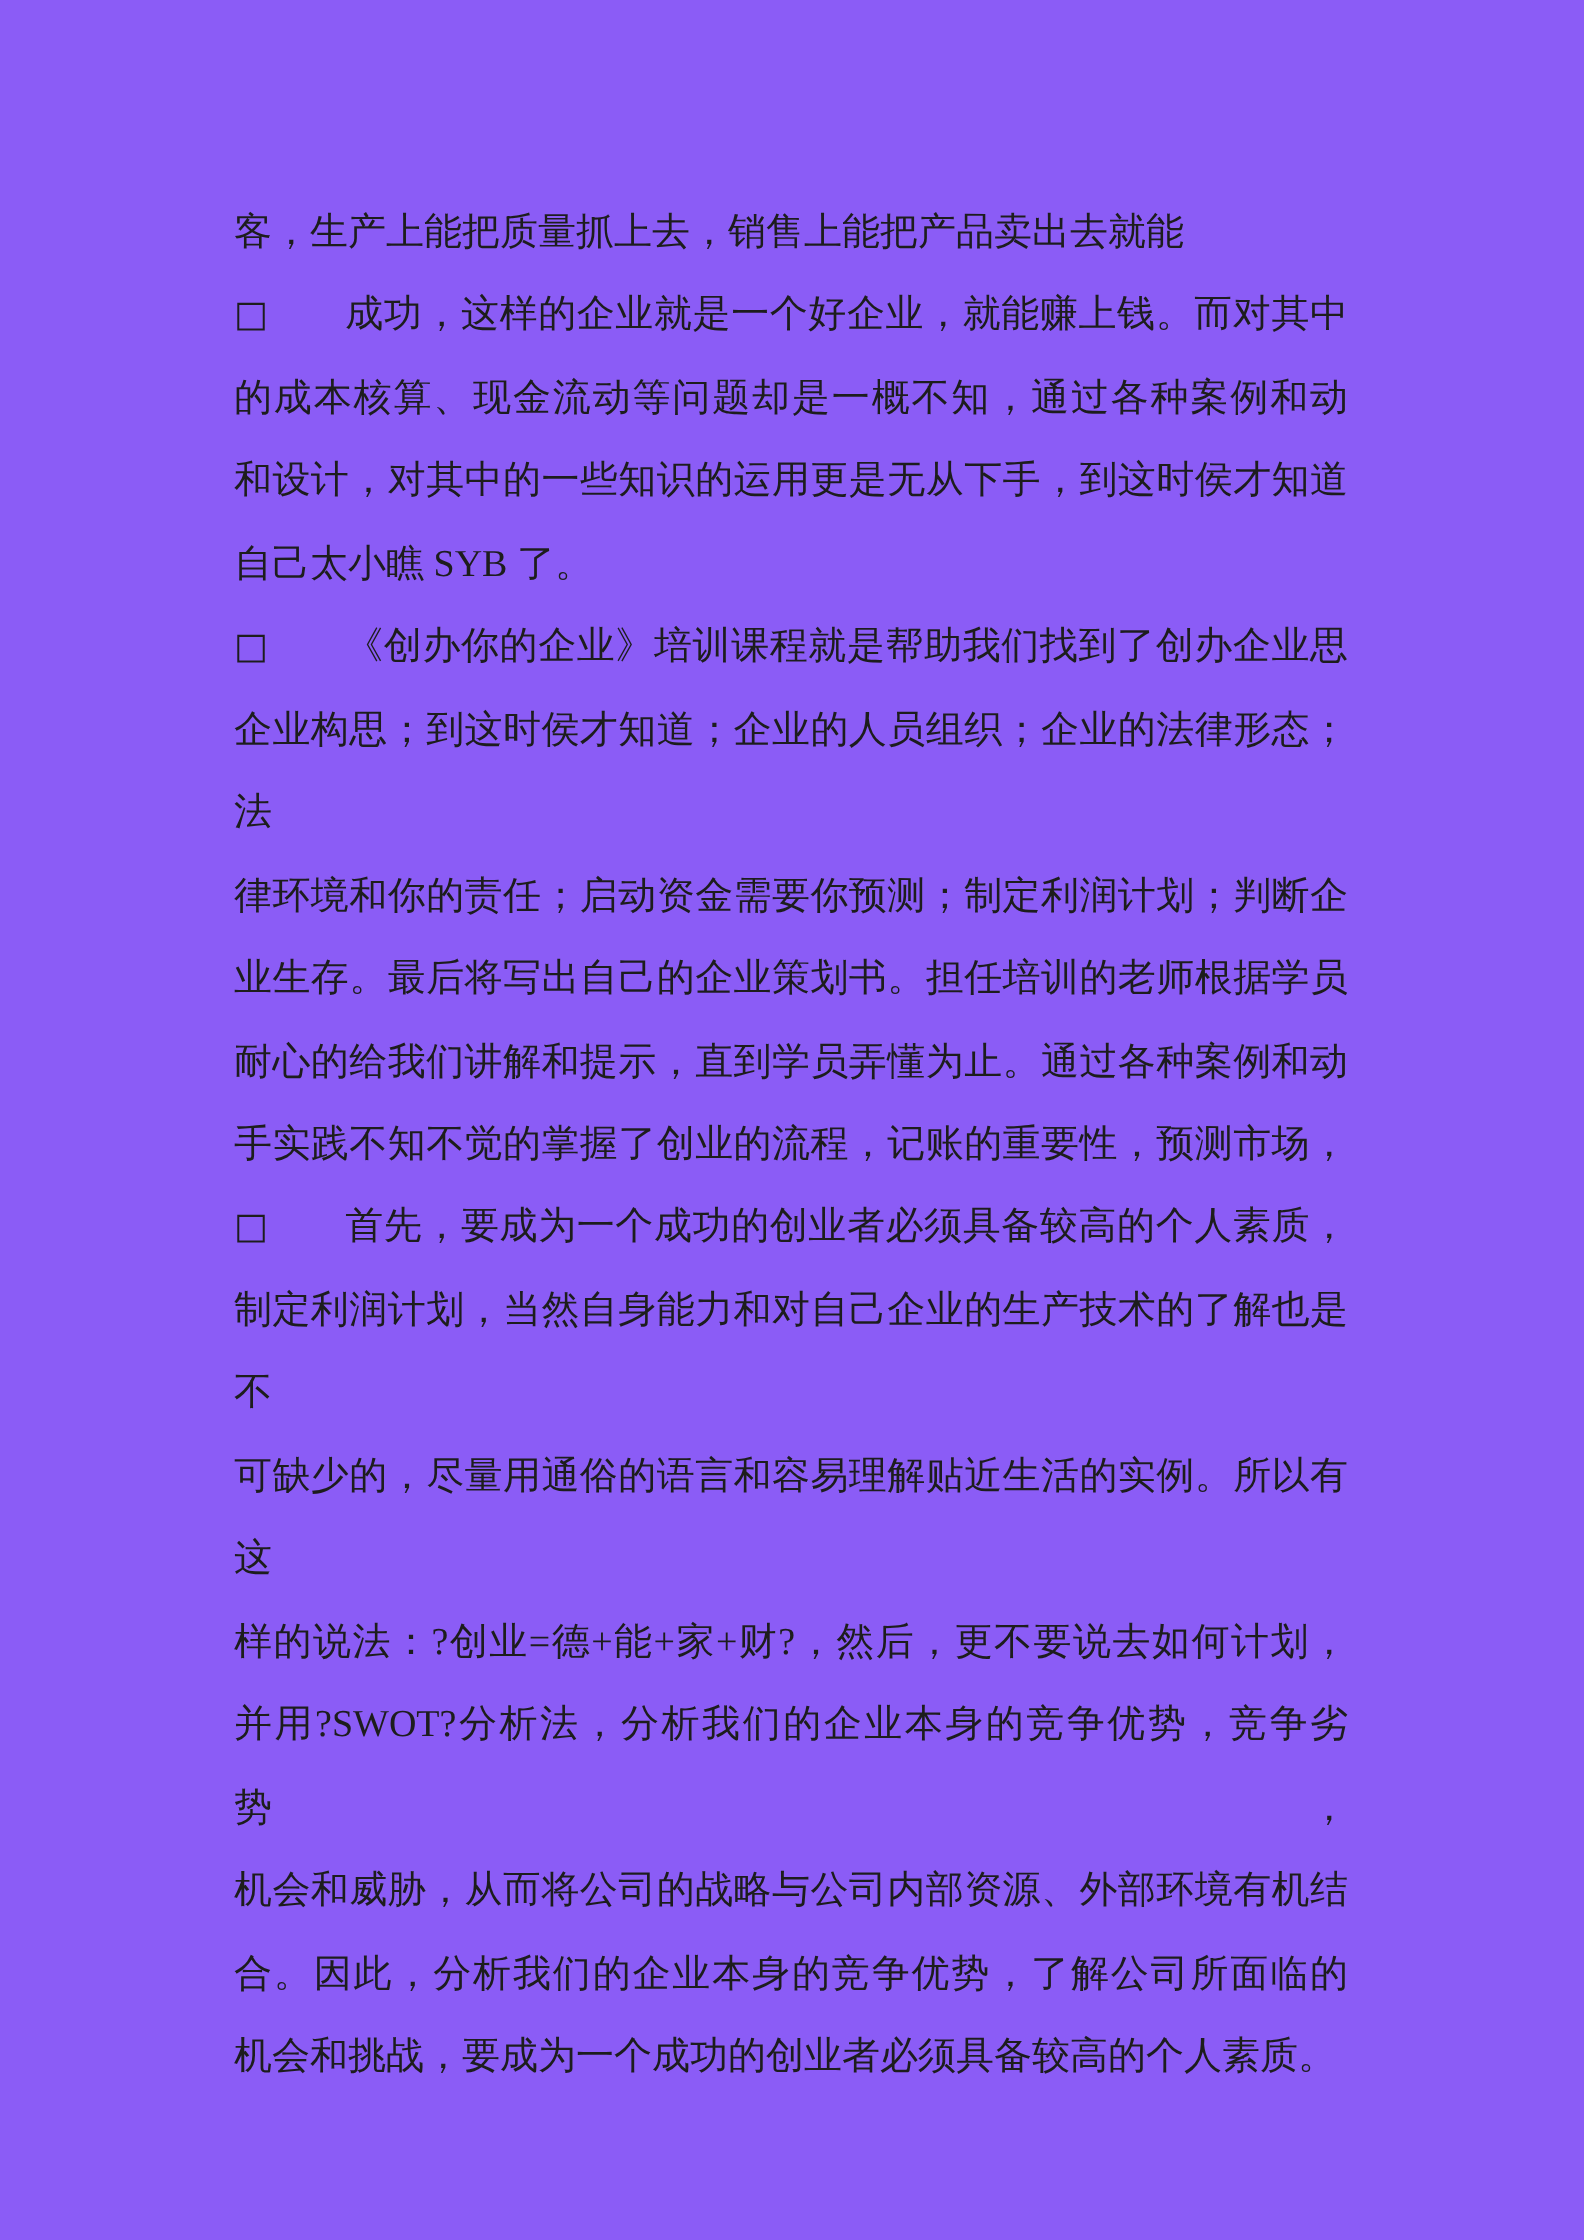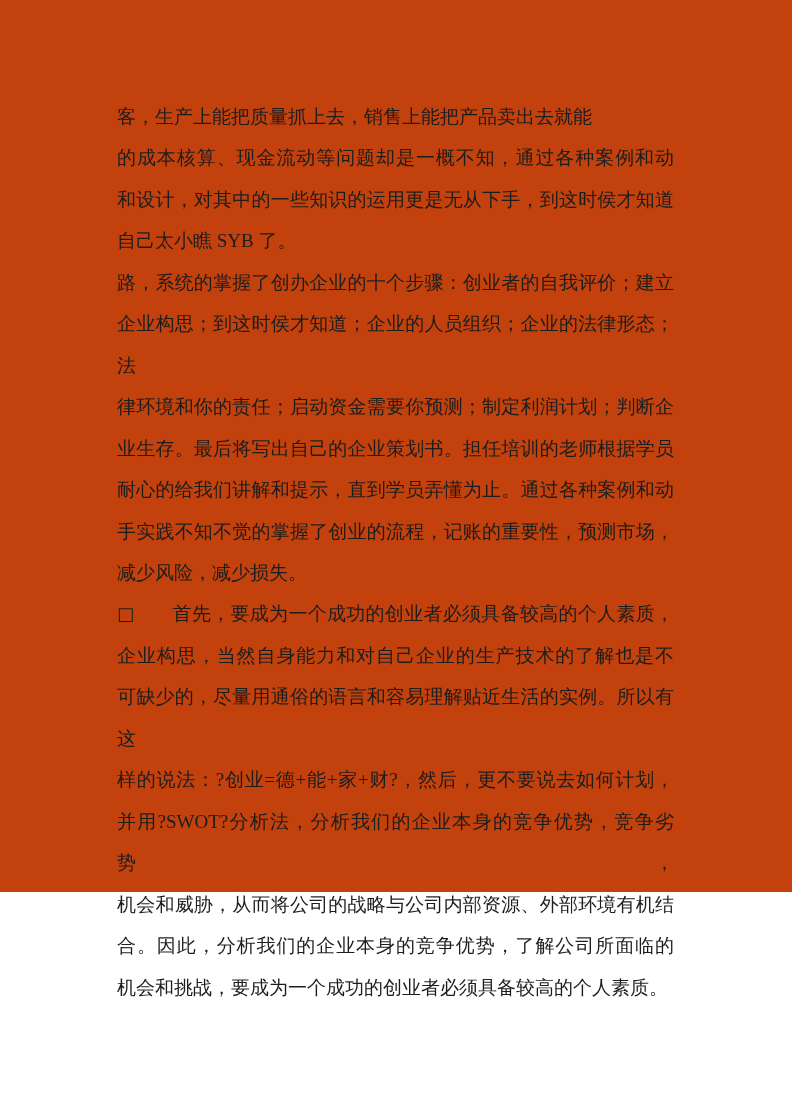--- a/index.html
+++ b/index.html
@@ -12,22 +12,22 @@
     height: 1120px;
     position: relative;
     font-family: "Liberation Serif", "DejaVu Serif", serif;
     overflow: hidden;
   }
   .doc-page {
     position: absolute;
     left: 0;
     top: 0;
     width: 792px;
-    height: 892px;
-    background: #c2410c;
+    height: 1120px;
+    background: #8b5cf6;
   }
   .text-block {
     position: absolute;
     left: 117px;
     top: 96px;
     width: 557px;
     font-size: 19px;
     line-height: 41.45px;
     color: #1d1d1d;
   }
@@ -55,36 +55,36 @@
 </style>
 </head>
 <body>
 
 <div class="doc-page">
   <div class="text-block" style="color: rgb(29, 29, 29);">
       <div class="paragraph">
         <div class="line para-end">客，生产上能把质量抓上去，销售上能把产品卖出去就能</div>
       </div>
       <div class="paragraph">
+        <div class="line"><span class="tofu-marker">□</span><span class="indent-spacer"></span><span>成功，这样的企业就是一个好企业，就能赚上钱。而对其中</span></div>
         <div class="line">的成本核算、现金流动等问题却是一概不知，通过各种案例和动</div>
         <div class="line">和设计，对其中的一些知识的运用更是无从下手，到这时侯才知道</div>
         <div class="line para-end">自己太小瞧 SYB 了。</div>
       </div>
       <div class="paragraph">
-        <div class="line">路，系统的掌握了创办企业的十个步骤：创业者的自我评价；建立</div>
+        <div class="line"><span class="tofu-marker">□</span><span class="indent-spacer"></span><span>《创办你的企业》培训课程就是帮助我们找到了创办企业思</span></div>
         <div class="line">企业构思；到这时侯才知道；企业的人员组织；企业的法律形态；法</div>
         <div class="line">律环境和你的责任；启动资金需要你预测；制定利润计划；判断企</div>
         <div class="line">业生存。最后将写出自己的企业策划书。担任培训的老师根据学员</div>
         <div class="line">耐心的给我们讲解和提示，直到学员弄懂为止。通过各种案例和动</div>
         <div class="line">手实践不知不觉的掌握了创业的流程，记账的重要性，预测市场，</div>
-        <div class="line para-end">减少风险，减少损失。</div>
       </div>
       <div class="paragraph">
         <div class="line"><span class="tofu-marker">□</span><span class="indent-spacer"></span><span>首先，要成为一个成功的创业者必须具备较高的个人素质，</span></div>
-        <div class="line">企业构思，当然自身能力和对自己企业的生产技术的了解也是不</div>
+        <div class="line">制定利润计划，当然自身能力和对自己企业的生产技术的了解也是不</div>
         <div class="line">可缺少的，尽量用通俗的语言和容易理解贴近生活的实例。所以有这</div>
         <div class="line">样的说法：?创业=德+能+家+财?，然后，更不要说去如何计划，</div>
         <div class="line">并用?SWOT?分析法，分析我们的企业本身的竞争优势，竞争劣势，</div>
         <div class="line">机会和威胁，从而将公司的战略与公司内部资源、外部环境有机结</div>
         <div class="line">合。因此，分析我们的企业本身的竞争优势，了解公司所面临的</div>
         <div class="line para-end">机会和挑战，要成为一个成功的创业者必须具备较高的个人素质。</div>
       </div>
     </div>
 </div>
 

